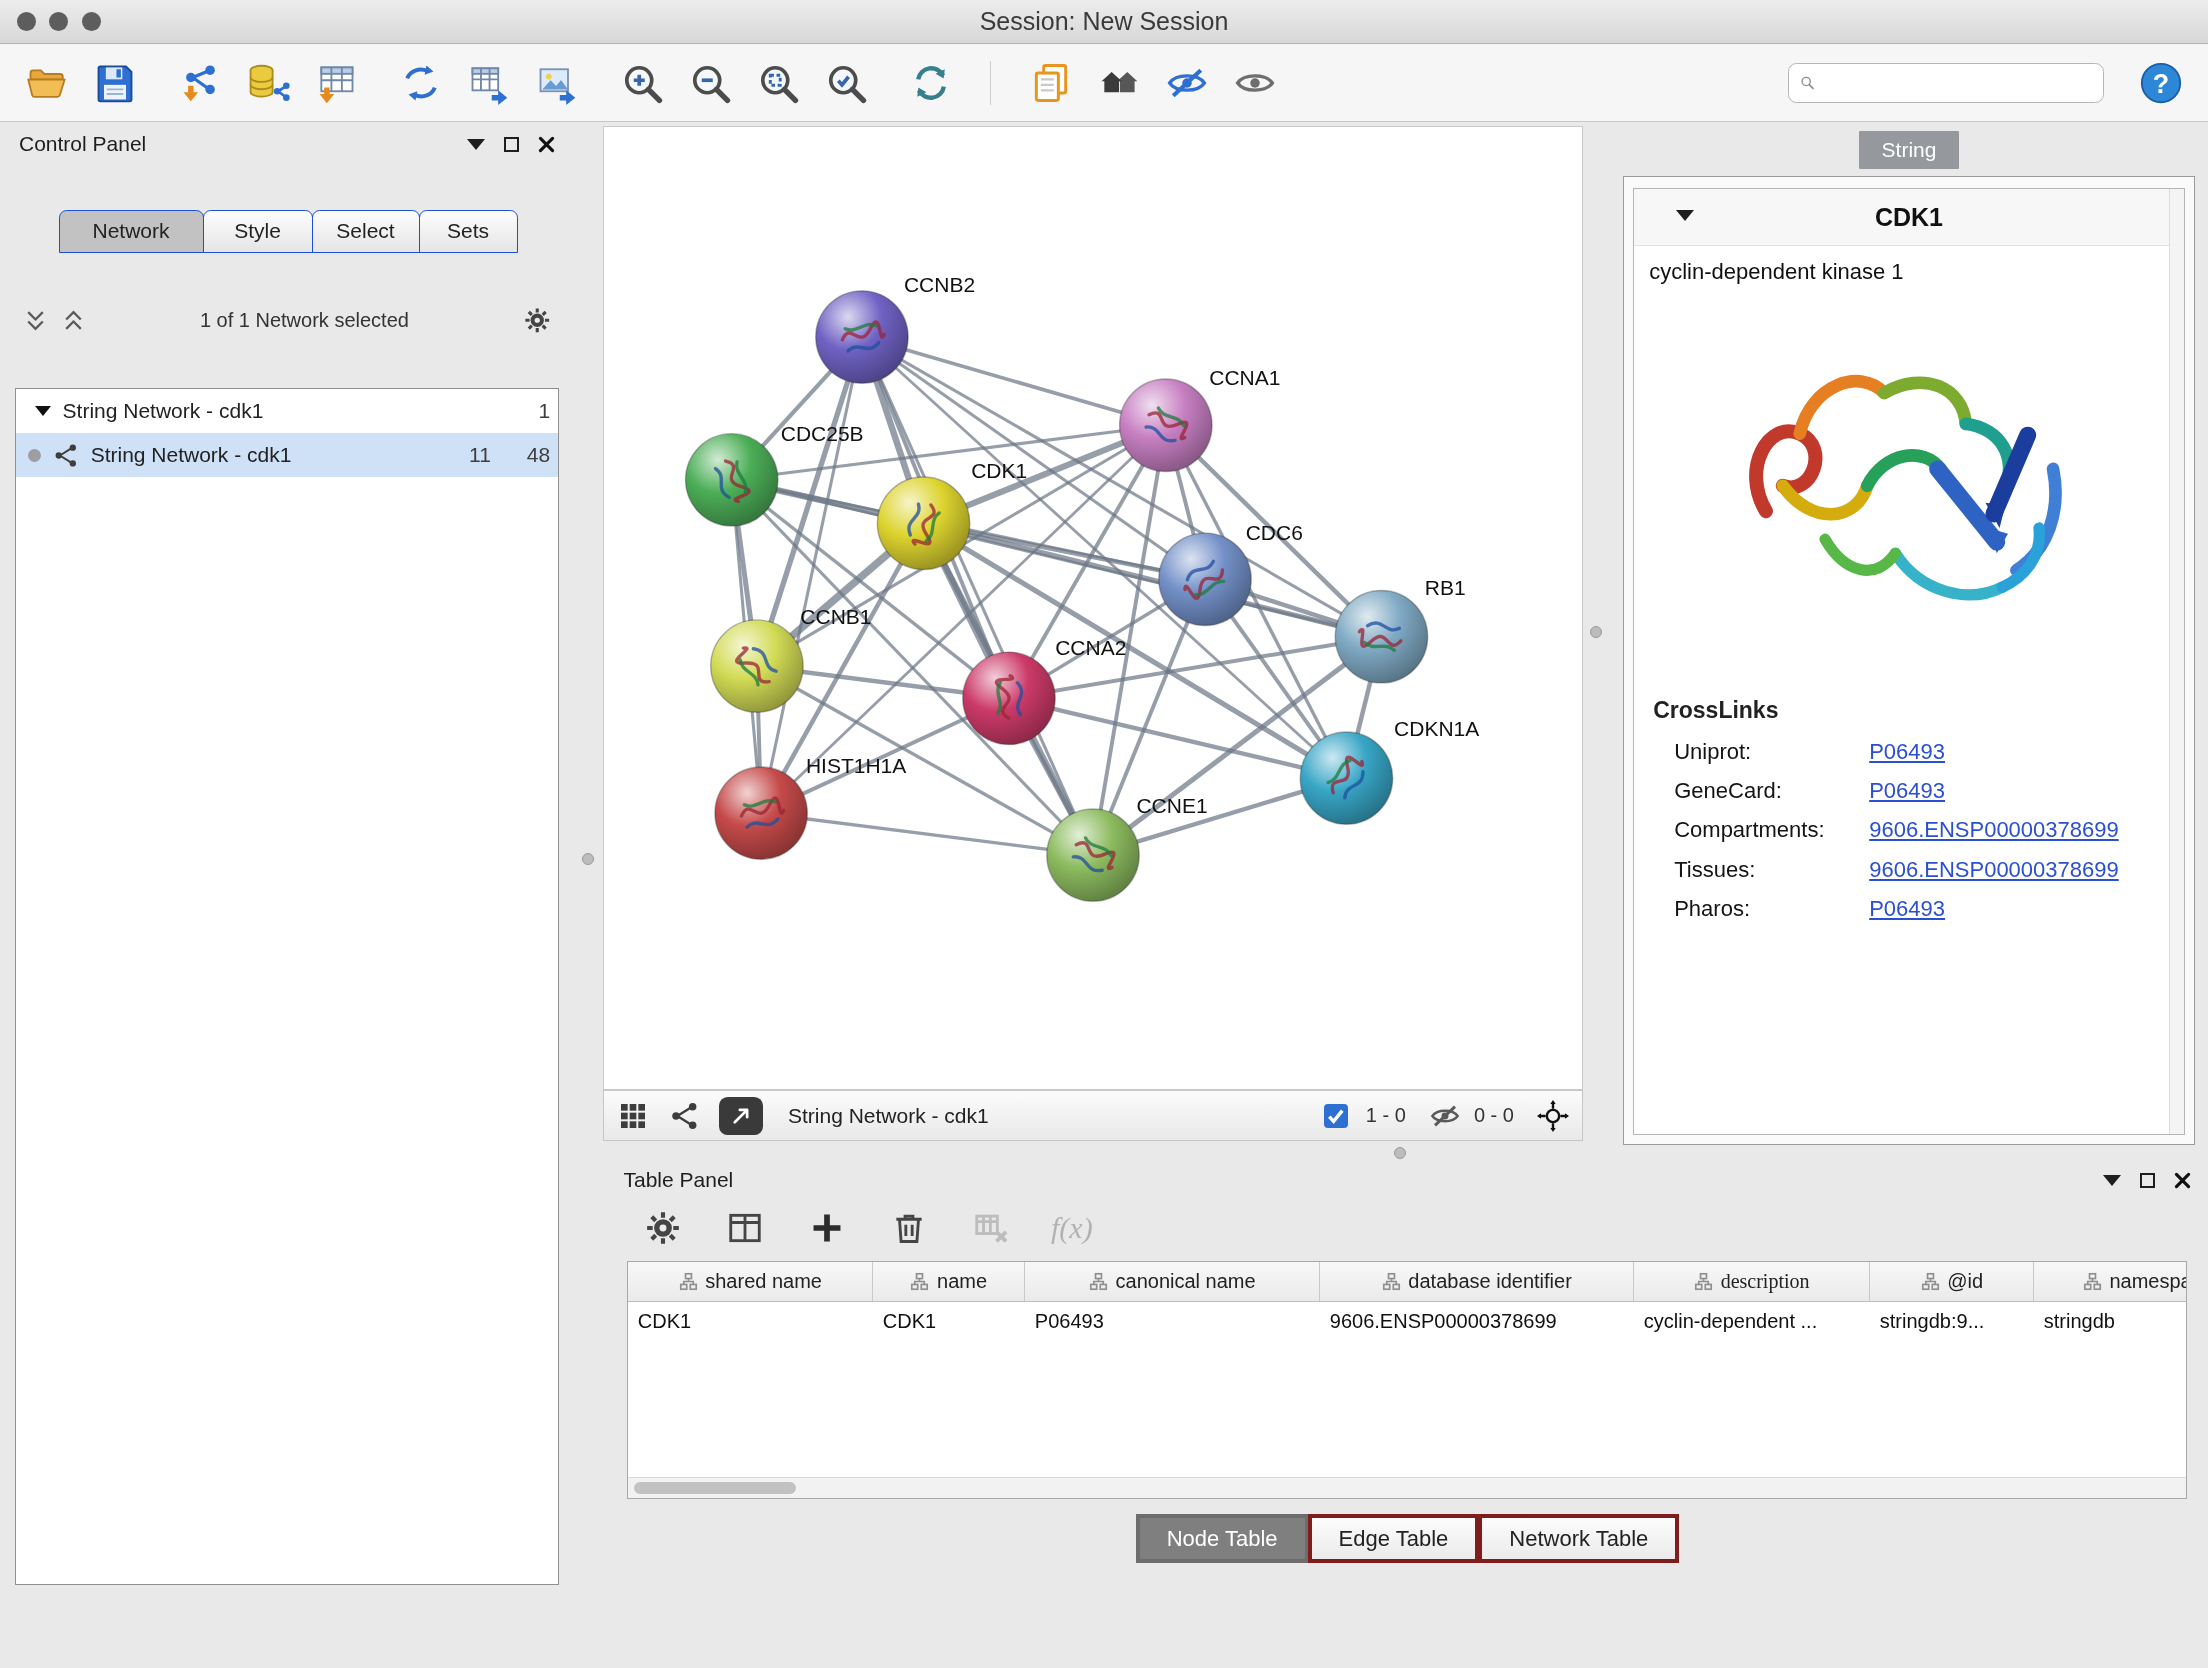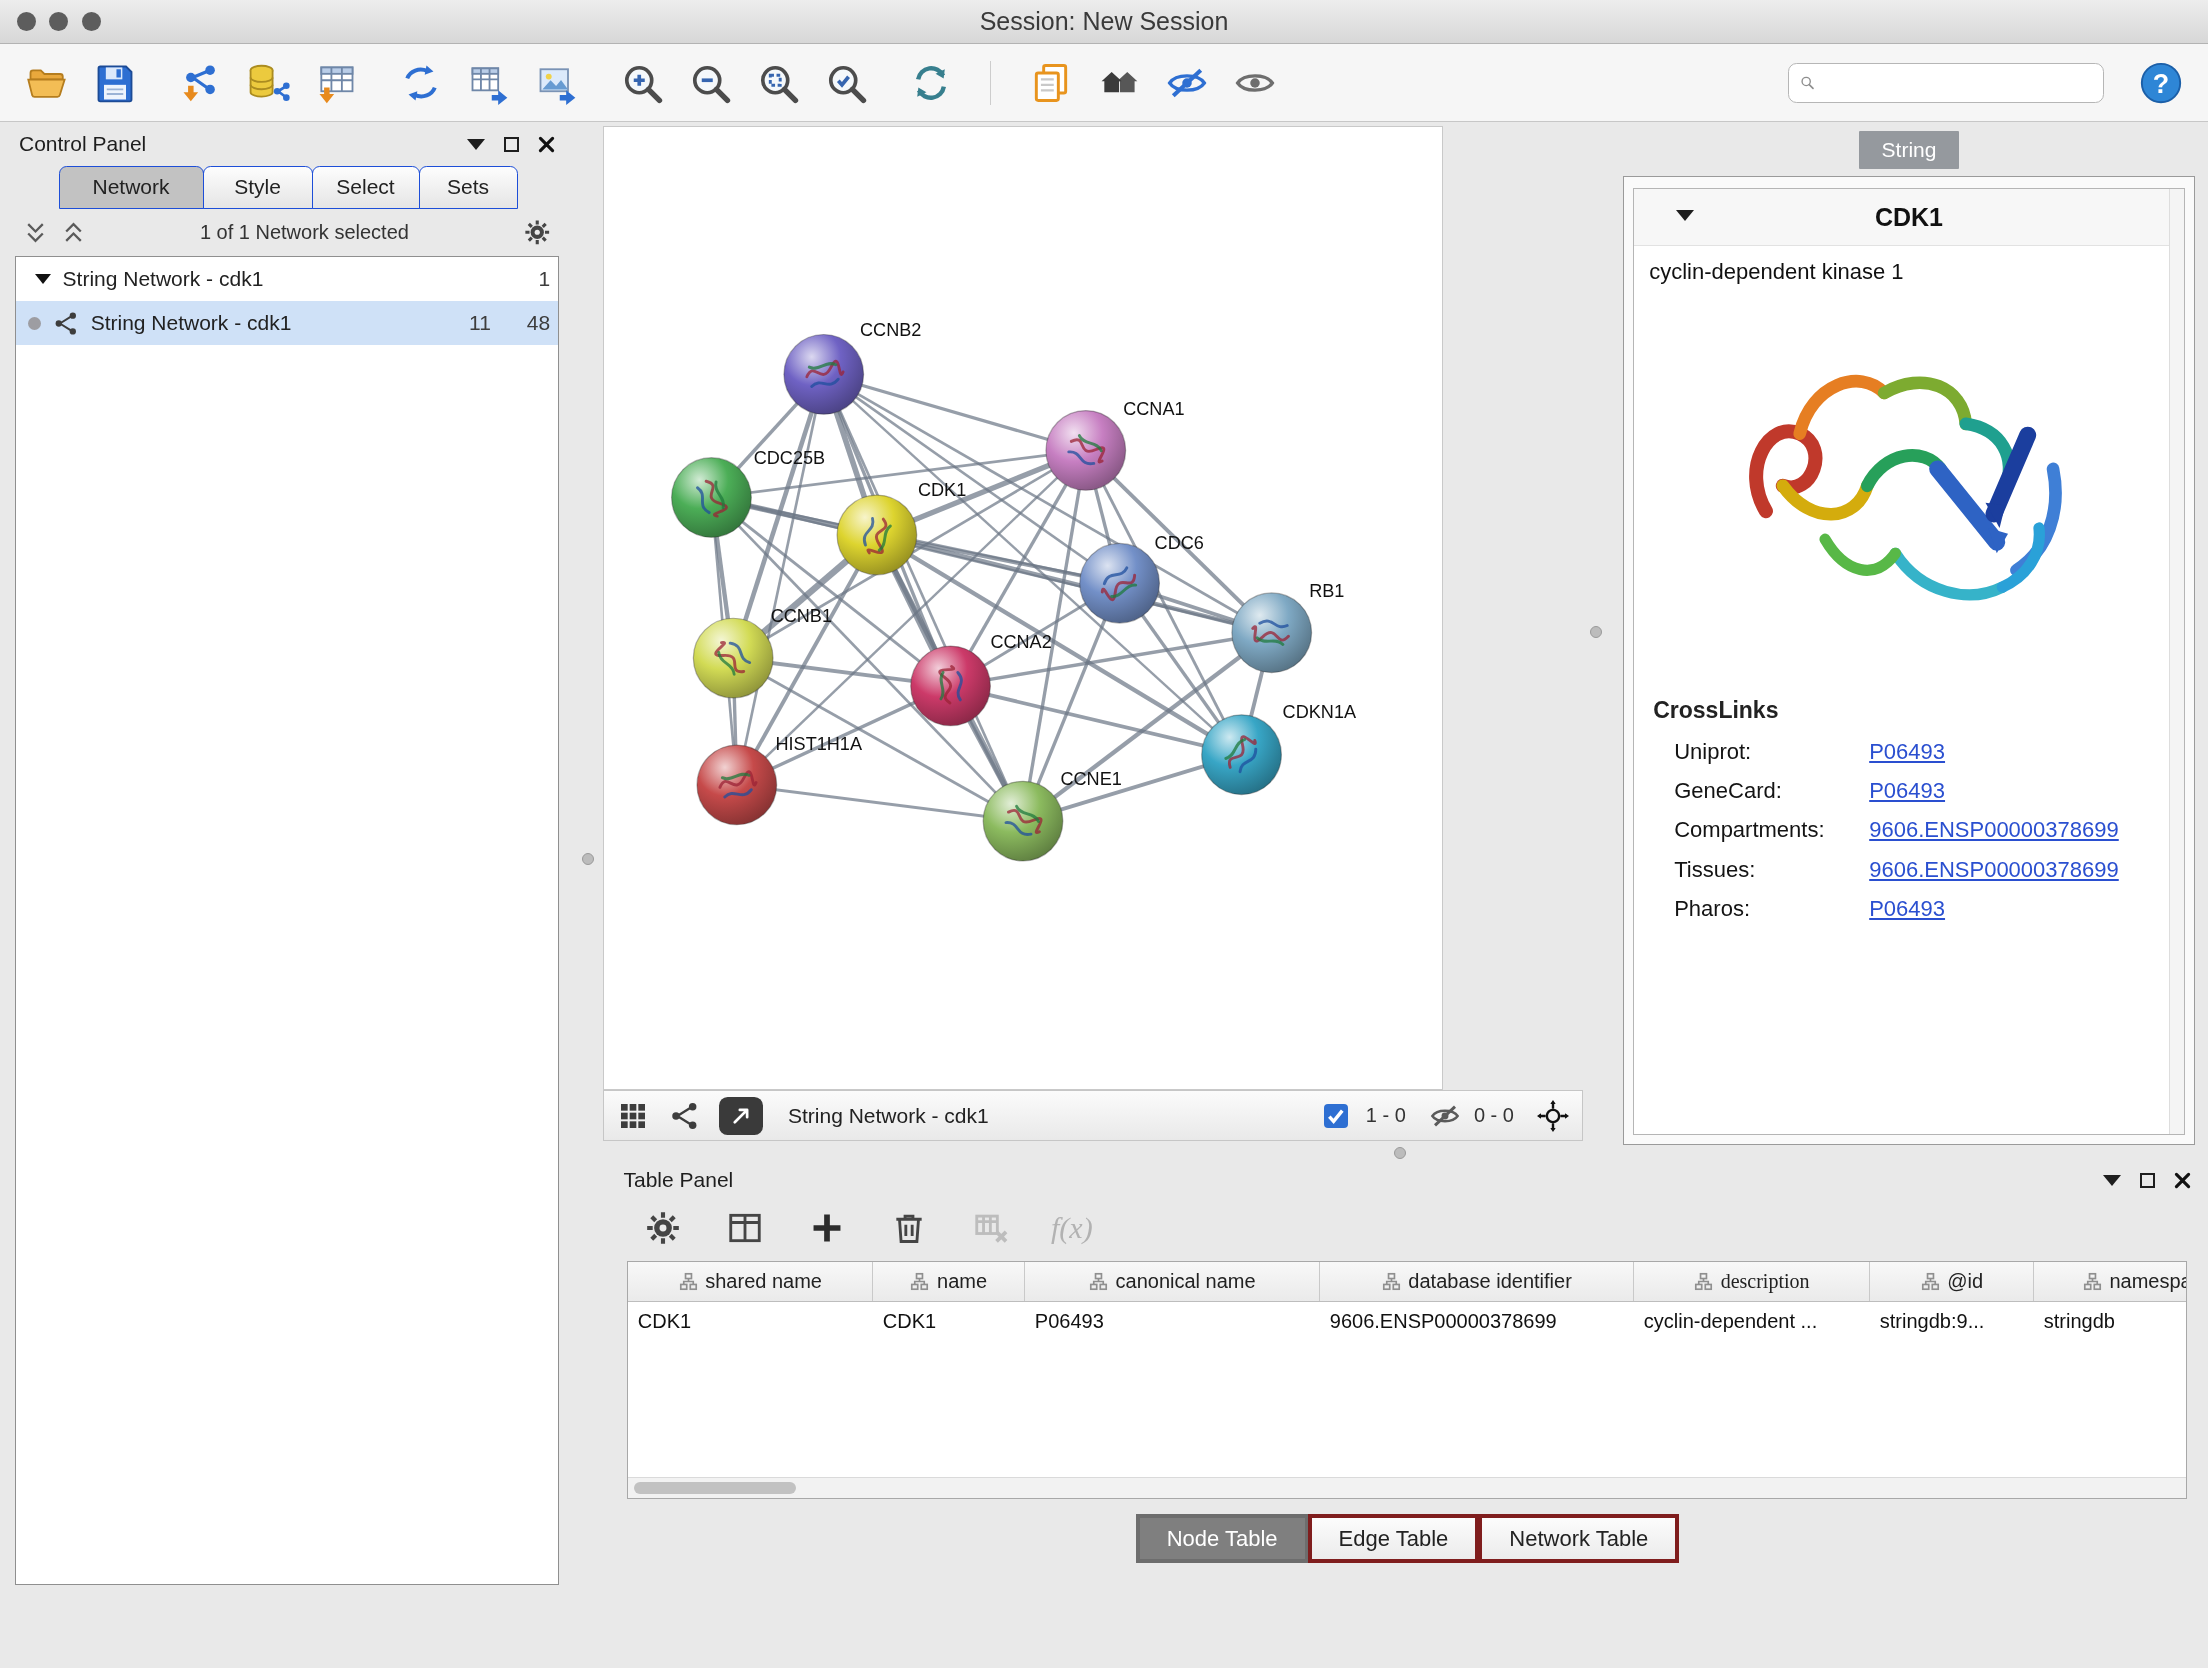--- a/index.html
+++ b/index.html
@@ -31,41 +31,41 @@
 
   
   .panel-header { height:36px; display:flex; align-items:center; padding:0 9.5px; font-size:21px; color:#1e1e1e; }
   .ph-icons { margin-left:auto; display:flex; align-items:center; gap:19px; }
   .tri-down { width:0; height:0; border-left:9.5px solid transparent; border-right:9.5px solid transparent; border-top:11.4px solid #1e1e1e; display:inline-block; }
   .sq-icon { width:15px; height:15px; border:2.4px solid #1e1e1e; display:inline-block; }
   .x-icon svg { width:17px; height:17px; }
   .knob { position:absolute; width:12.4px; height:12.4px; border-radius:50%; background:#bcbcbc; border:1px solid #9a9a9a; }
 
   
-  .control-panel { position:absolute; left:9.5px; top:126px; width:555px; height:1467px; display:flex; flex-direction:column; }
+  .control-panel { position:absolute; left:9.5px; top:126px; width:555px; height:1467px; display:flex; flex-direction:column;gap:44px; }
   .cp-tabs { display:flex; margin:3.8px 3.8px 0 49px; }
   .cp-tab { font-size:21px; padding:8.6px 0; text-align:center; border:1px solid #1d4ed8; border-radius:7.6px 7.6px 0 0;
     background:linear-gradient(#fdfdfd,#e5e5e5); margin-right:-1px; cursor:pointer; font-family:inherit; color:#222; }
   .cp-tab.selected { background:#c2c2c2; }
   .cp-row { display:flex; align-items:center; padding:9.5px 13.3px 7.6px; gap:13.3px; font-size:20px; color:#333; }
   .cp-ico { width:25px; height:25px; }
   .summary { flex:1; text-align:center; }
   .gear28 { width:28.5px; height:28.5px; }
   .tree { border:1px solid #8f8f8f; background:#fff; margin:1.9px 5.7px 7.6px; flex:1; overflow:hidden; }
   .tree-row { display:flex; align-items:center; height:44px; font-size:21px; gap:11.4px; padding:0 7.6px 0 19px; }
   .tree-row.sel { background:#cfe1f7; padding-left:11.4px; }
   .tree-label { flex:1; overflow:hidden; white-space:nowrap; }
   .tnum { color:#3d3d3d; width:48px; text-align:right; }
   .tnum.wide { width:101px; }
   .tri-sm { width:0; height:0; border-left:8.6px solid transparent; border-right:8.6px solid transparent; border-top:10.5px solid #111; display:inline-block; }
   .dot { width:13.3px; height:13.3px; border-radius:50%; background:#9d9da2; display:inline-block; }
   .tree-share { width:27px; height:27px; }
 
   
-  .network-canvas { position:absolute; left:603px; top:126px; width:840px; height:964px; background:#fff; border:1px solid #c9c9c9; }
+  .network-canvas { position:absolute; left:603px; top:126px; width:980px; height:964px; background:#fff; border:1px solid #c9c9c9; }
   #network-svg { width:100%; height:100%; }
   #network-svg text { font-family:"Liberation Sans",sans-serif; font-size:15px; fill:#111; }
   .net-toolbar { position:absolute; left:603px; top:1090px; width:980px; height:51px;
     background:linear-gradient(#fbfbfb,#e9e9e9); border:1px solid #c6c6c6; display:flex; align-items:center; padding:0 13.3px; gap:19px; }
   .nt-ico { width:32px; height:32px; }
   .darkbtn { width:44px; height:38px; background:#3a3a3a; border-radius:8.6px; display:flex; align-items:center; justify-content:center; border:none; cursor:pointer; }
   .darkbtn svg { width:27px; height:27px; }
   .nt-name { font-size:21px; color:#222; margin-left:5.7px; }
   .nt-right { margin-left:auto; display:flex; align-items:center; gap:13.3px; }
   .nt-count { font-size:20px; color:#333; margin-right:9.5px; }

